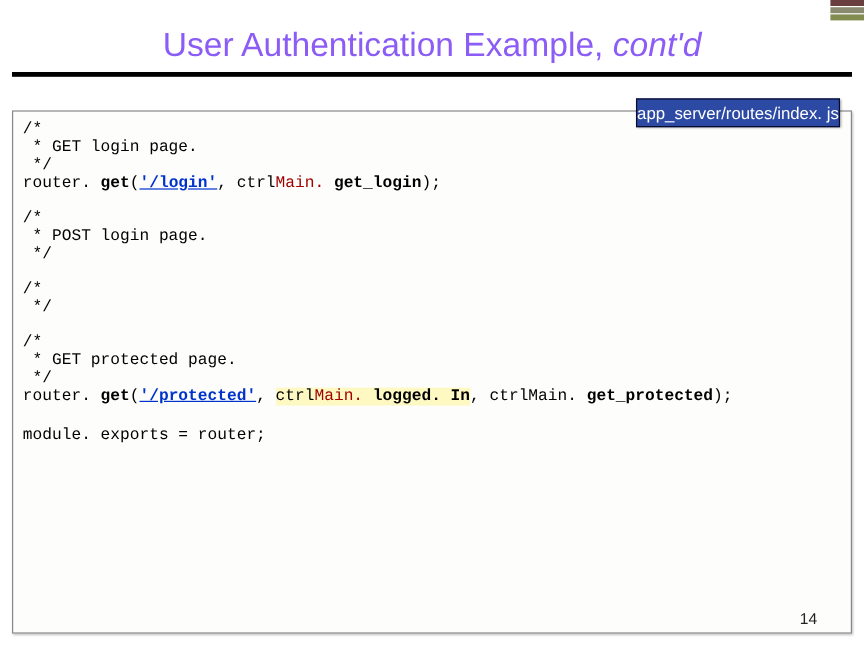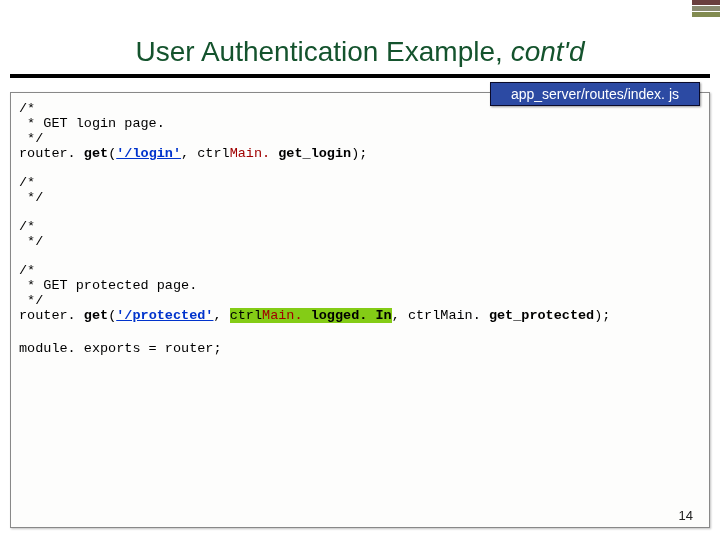--- a/index.html
+++ b/index.html
@@ -21,37 +21,37 @@
   .stripe {
     height: 5px;
     margin-bottom: 1px;
   }
   .stripe.a { background: #6a3e3e; }
   .stripe.b { background: #8a8a70; }
   .stripe.c { background: #828b50; }
   .title {
     text-align: center;
     font-size: 28px;
-    margin-top: 36px;
-    color: #14532d;
+    margin-top: 22px;
+    color: #8b5cf6;
   }
   .title .italic { font-style: italic; }
   .title-rule {
     height: 4px;
     background: #000;
     margin: 6px 10px 0 10px;
   }
   .file-label {
     position: absolute;
     top: 82px;
     right: 20px;
     background: #2c4aa3;
     color: #fff;
     font-size: 14px;
-    padding: 3px 20px;
+    padding: 3px 0;
     border: 1px solid #0a0a2a;
     box-shadow: 1px 1px 2px rgba(0,0,0,0.4);
     z-index: 5;
   }
   .code-area {
     position: absolute;
     top: 92px;
     left: 10px;
     right: 10px;
     bottom: 12px;
@@ -60,25 +60,25 @@
     box-shadow: 1px 1px 2px rgba(0,0,0,0.25);
     padding: 8px 8px 6px 8px;
     font-family: "Courier New", Courier, monospace;
     font-size: 13.5px;
     color: #000;
     box-sizing: border-box;
   }
   .code-block { margin-bottom: 14px; white-space: pre; }
   .kw-black { color: #000; font-weight: bold; }
   .str-blue { color: #0033cc; font-weight: bold; text-decoration: underline; }
-  .hl-yellow { background: #84cc16; }
+  .hl-yellow { background: #fef9c3; }
   .c-red { color: #a00000; }
   .page-num {
     position: absolute;
-    right: 16px;
+    right: 28px;
     bottom: 4px;
     font-family: Arial, sans-serif;
     font-size: 13px;
     color: #222;
   }
 </style>
 </head>
 <body>
 
 <div class="top-stripes">
@@ -90,19 +90,19 @@
 <div class="title">
   <span>User Authentication Example, </span><span class="italic">cont'd</span>
 </div>
 <div class="title-rule"></div>
 
 <div class="file-label">app_server/routes/index. js</div>
 
 <div class="code-area">
   <div id="code-container">
       <div class="code-block"><div>/*</div><div> * GET login page.</div><div> */</div><div><span>router. </span><span class="kw-black">get</span><span>(</span><span class="str-blue">'/login'</span><span>, ctrl</span><span class="c-red">Main. </span><span class="kw-black">get_login</span><span>);</span></div></div>
-      <div class="code-block"><div>/*</div><div> */</div></div>
+      <div class="code-block"><div>/*</div><div> * POST login page.</div><div> */</div></div>
       <div class="code-block"><div>/*</div><div> */</div></div>
       <div class="code-block"><div>/*</div><div> * GET protected page.</div><div> */</div><div><span>router. </span><span class="kw-black">get</span><span>(</span><span class="str-blue">'/protected'</span><span>, </span><span class="hl-yellow"><span>ctrl</span><span class="c-red">Main. </span><span class="kw-black">logged. In</span></span><span>, </span><span>ctrlMain. </span><span class="kw-black">get_protected</span><span>);</span></div></div>
     </div>
   <div class="code-block" style="margin-top:18px;margin-bottom:16px;">module. exports = router;</div>
   <div class="page-num">14</div>
 </div>
 
 </body></html>

